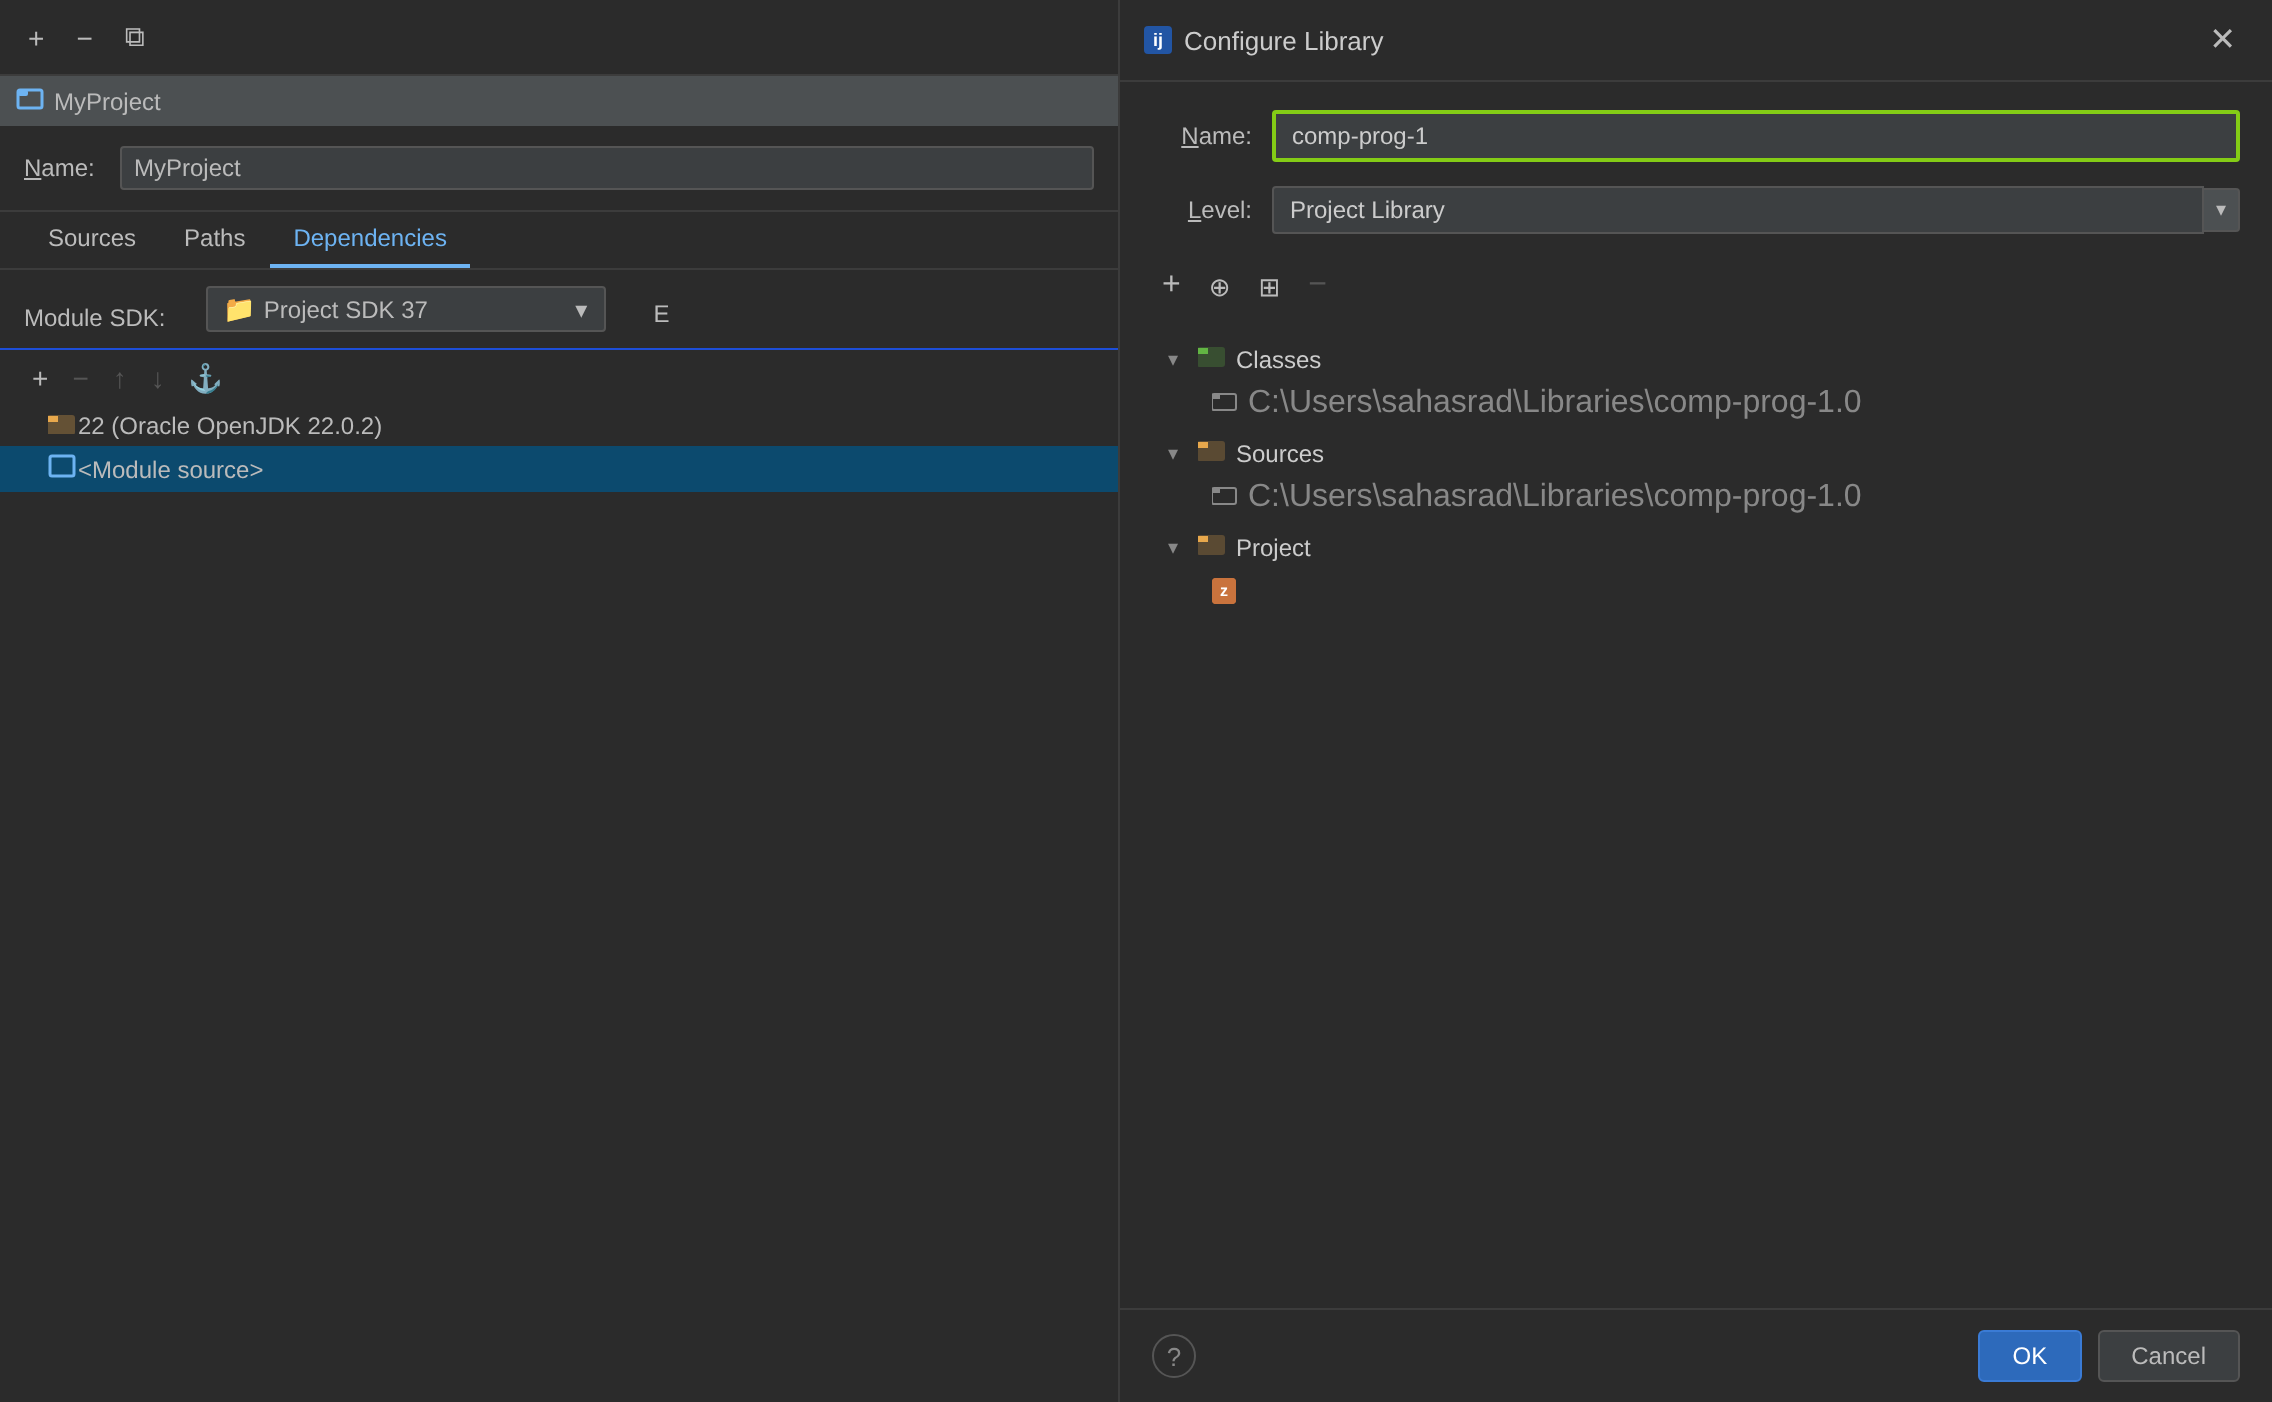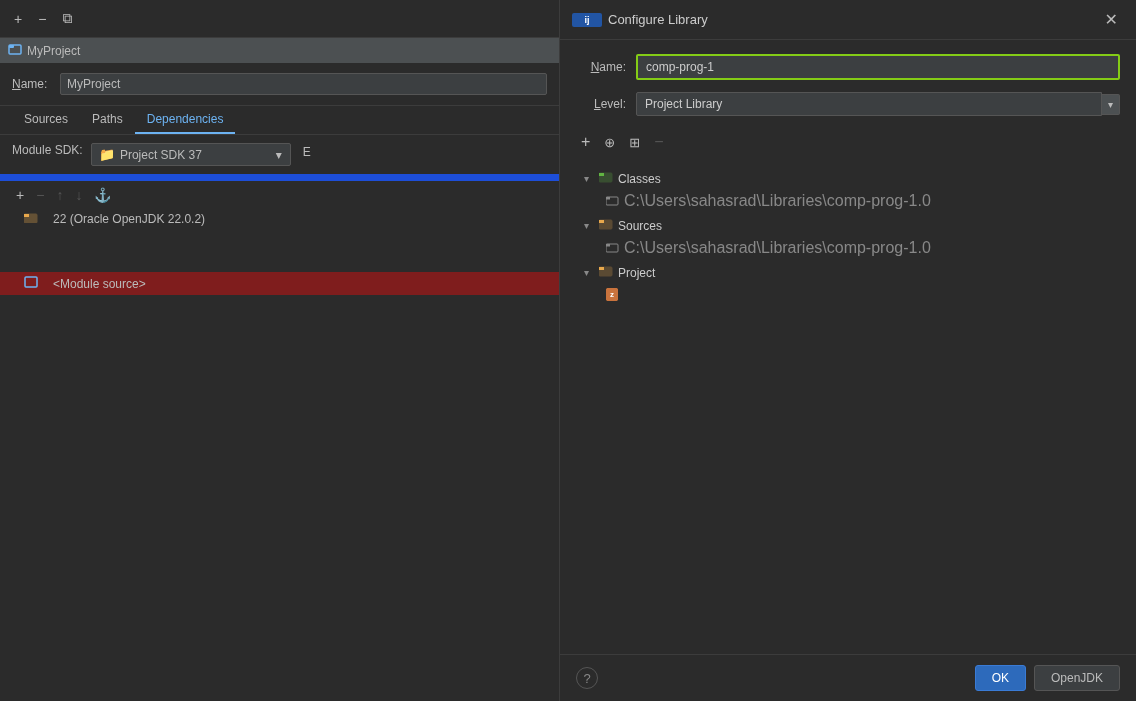--- a/index.html
+++ b/index.html
@@ -93,24 +93,24 @@
       font-size: 12px;
       border-bottom: 2px solid transparent;
     }
     .tab.active {
       color: #6db3f2;
       border-bottom: 2px solid #6db3f2;
     }
 
     .sdk-row {
       display: flex;
-      align-items: flex-start;
-      gap: 8px;
+      align-items: flex-end;
+      gap: 20px;
       padding: 8px 12px;
-      border-bottom: 7px solid #1d4ed8;
+      border-bottom: 1px solid #1d4ed8;
     }
     .sdk-row label {
       color: #bbbbbb;
       font-size: 12px;
       white-space: nowrap;
     }
     .sdk-select {
       display: flex;
       align-items: center;
       gap: 4px;
@@ -143,26 +143,26 @@
 
     .exp-label {
       color: #888;
       font-size: 11px;
       padding: 2px 12px;
     }
 
     .tree-node {
       display: flex;
       align-items: center;
-      gap: 15px;
+      gap: 1px;
       padding: 3px 12px 3px 24px;
       cursor: pointer;
       font-size: 12px;
     }
-    .tree-node.selected { background: #7f1d1d; margin-top: 43px; }
+    .tree-node.selected { background: #0c4a6e; }
 
     
     .right-panel {
       flex: 1;
       height: 701px;
       background: #2b2b2b;
       display: flex;
       flex-direction: column;
     }
 
@@ -305,21 +305,21 @@
       color: #aaaaaa;
     }
 
     .collapse-arrow {
       font-size: 10px;
       color: #888;
       width: 10px;
     }
     .icon-intellij {
       display: inline-block;
-      width: 30px;
+      width: 14px;
       height: 14px;
       background: #2255a4;
       color: white;
       font-size: 9px;
       font-weight: bold;
       text-align: center;
       line-height: 14px;
       border-radius: 2px;
     }
 
@@ -550,17 +550,17 @@
         </div>
       </div>
 
     </div>
   </div>
 
   <div class="dialog-footer">
     <button class="help-btn">?</button>
     <div class="footer-actions">
       <button class="btn-primary">OK</button>
-      <button class="btn-secondary">OpenJDK</button>
+      <button class="btn-secondary">Cancel</button>
     </div>
   </div>
 
 </div>
 
 </body></html>

